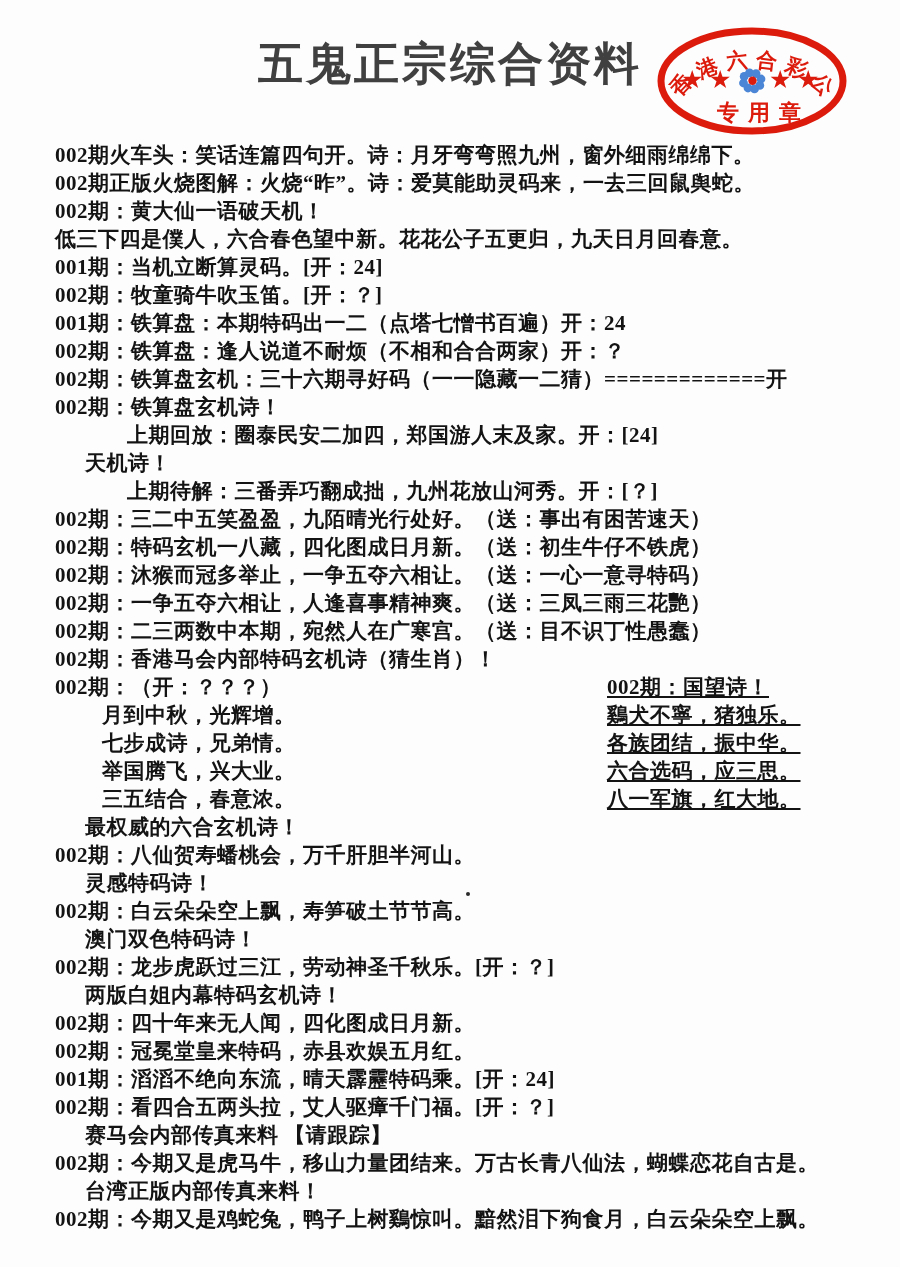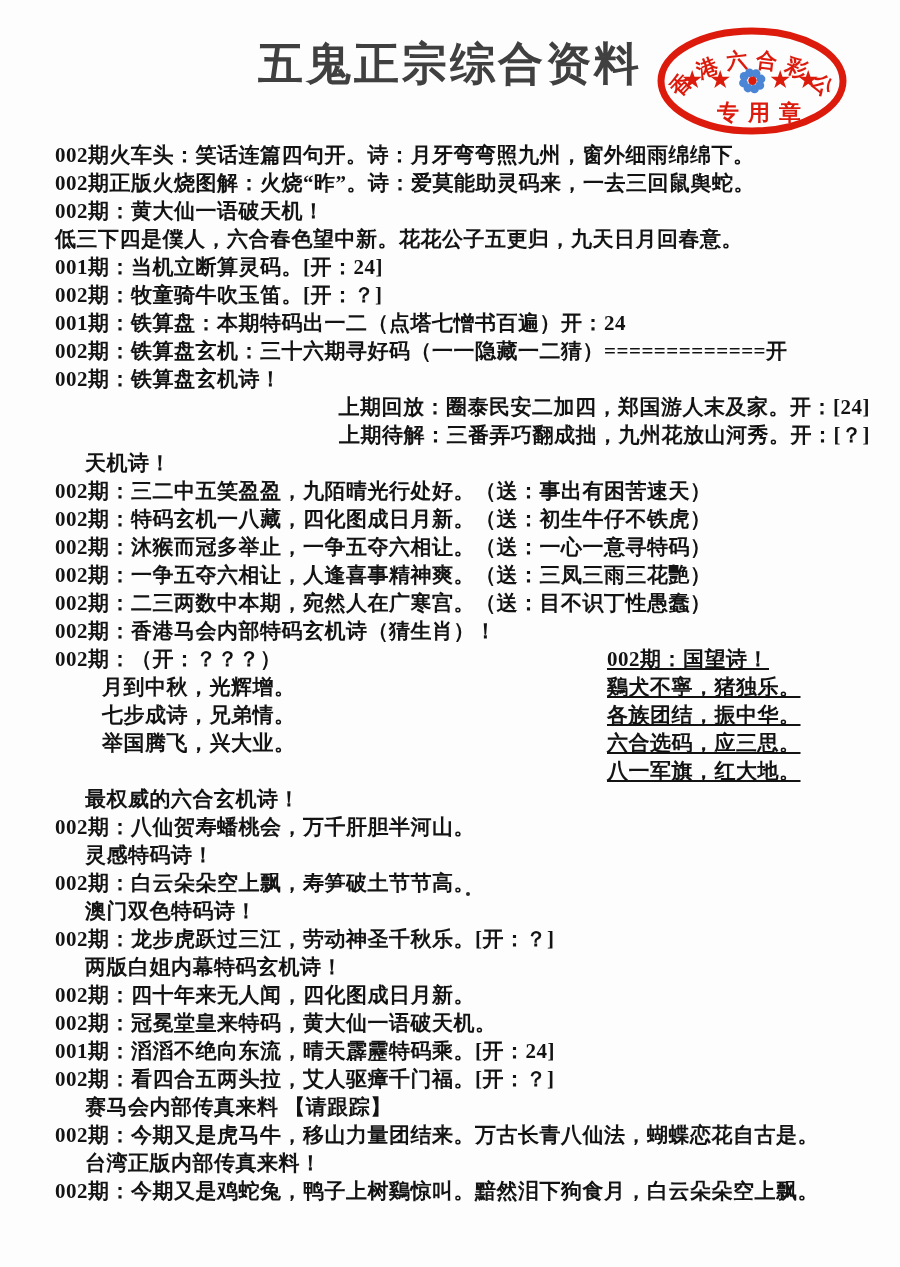--- a/index.html
+++ b/index.html
@@ -60,21 +60,21 @@
     line-height:28px;
     font-size:21px;
     font-weight:bold;
     letter-spacing:0.5px;
     white-space:nowrap;
     color:#131313;
   }
   .ind0{padding-left:0;}
   .ind1{padding-left:30px;}
   .ind2{padding-left:47px;}
-  .ind3{padding-left:72px;text-align:right;}
+  .ind3{padding-left:72px;}
   .right-col{
     position:absolute;
     top:0;
     left:552px;
     white-space:nowrap;
     text-decoration:underline;
   }
   .speck{
     position:absolute;
     left:466px;top:751px;
@@ -121,45 +121,46 @@
   <main class="doc">
 
     <span class="speck"></span>
   <div class="line ind0"><span>002期火车头：笑话连篇四句开。诗：月牙弯弯照九州，窗外细雨绵绵下。</span></div>
       <div class="line ind0"><span>002期正版火烧图解：火烧“昨”。诗：爱莫能助灵码来，一去三回鼠舆蛇。</span></div>
       <div class="line ind0"><span>002期：黄大仙一语破天机！</span></div>
       <div class="line ind0"><span>低三下四是僕人，六合春色望中新。花花公子五更归，九天日月回春意。</span></div>
       <div class="line ind0"><span>001期：当机立断算灵码。[开：24]</span></div>
       <div class="line ind0"><span>002期：牧童骑牛吹玉笛。[开：？]</span></div>
       <div class="line ind0"><span>001期：铁算盘：本期特码出一二（点塔七憎书百遍）开：24</span></div>
+      <div class="line ind0"><span>002期：铁算盘：逢人说道不耐烦（不相和合合两家）开：？</span></div>
       <div class="line ind0"><span>002期：铁算盘玄机：三十六期寻好码（一一隐藏一二猜）=============开</span></div>
       <div class="line ind0"><span>002期：铁算盘玄机诗！</span></div>
       <div class="line ind3"><span>上期回放：圈泰民安二加四，郑国游人末及家。开：[24]</span></div>
+      <div class="line ind1"><span>天机诗！</span></div>
       <div class="line ind3"><span>上期待解：三番弄巧翻成拙，九州花放山河秀。开：[？]</span></div>
-      <div class="line ind1"><span>天机诗！</span></div>
       <div class="line ind0"><span>002期：三二中五笑盈盈，九陌晴光行处好。（送：事出有困苦速天）</span></div>
       <div class="line ind0"><span>002期：特码玄机一八藏，四化图成日月新。（送：初生牛仔不铁虎）</span></div>
       <div class="line ind0"><span>002期：沐猴而冠多举止，一争五夺六相让。（送：一心一意寻特码）</span></div>
       <div class="line ind0"><span>002期：一争五夺六相让，人逢喜事精神爽。（送：三凤三雨三花艷）</span></div>
       <div class="line ind0"><span>002期：二三两数中本期，宛然人在广寒宫。（送：目不识丁性愚蠢）</span></div>
       <div class="line ind0"><span>002期：香港马会内部特码玄机诗（猜生肖）！</span></div>
       <div class="line ind0"><span>002期：（开：？？？）</span><span class="right-col">002期：国望诗！</span></div>
       <div class="line ind2"><span>月到中秋，光辉增。</span><span class="right-col">鷄犬不寧，猪独乐。</span></div>
       <div class="line ind2"><span>七步成诗，兄弟情。</span><span class="right-col">各族团结，振中华。</span></div>
       <div class="line ind2"><span>举国腾飞，兴大业。</span><span class="right-col">六合选码，应三思。</span></div>
-      <div class="line ind2"><span class="right-col">八一军旗，红大地。</span></div>
+      <div class="line ind2"><span>三五结合，春意浓。</span><span class="right-col">八一军旗，红大地。</span></div>
       <div class="line ind1"><span>最权威的六合玄机诗！</span></div>
       <div class="line ind0"><span>002期：八仙贺寿蟠桃会，万千肝胆半河山。</span></div>
       <div class="line ind1"><span>灵感特码诗！</span></div>
       <div class="line ind0"><span>002期：白云朵朵空上飘，寿笋破土节节高。</span></div>
       <div class="line ind1"><span>澳门双色特码诗！</span></div>
       <div class="line ind0"><span>002期：龙步虎跃过三江，劳动神圣千秋乐。[开：？]</span></div>
       <div class="line ind1"><span>两版白姐内幕特码玄机诗！</span></div>
       <div class="line ind0"><span>002期：四十年来无人闻，四化图成日月新。</span></div>
-      <div class="line ind0"><span>002期：冠冕堂皇来特码，黄大仙一语破天机。</span></div>
+      <div class="line ind0"><span>002期：冠冕堂皇来特码，赤县欢娱五月红。</span></div>
       <div class="line ind0"><span>001期：滔滔不绝向东流，晴天霹靂特码乘。[开：24]</span></div>
       <div class="line ind0"><span>002期：看四合五两头拉，艾人驱瘴千门福。[开：？]</span></div>
       <div class="line ind1"><span>赛马会内部传真来料 【请跟踪】</span></div>
       <div class="line ind0"><span>002期：今期又是虎马牛，移山力量团结来。万古长青八仙法，蝴蝶恋花自古是。</span></div>
       <div class="line ind1"><span>台湾正版内部传真来料！</span></div>
       <div class="line ind0"><span>002期：今期又是鸡蛇兔，鸭子上树鷄惊叫。黯然泪下狗食月，白云朵朵空上飘。</span></div>
     </main>
 
 </div>
 

